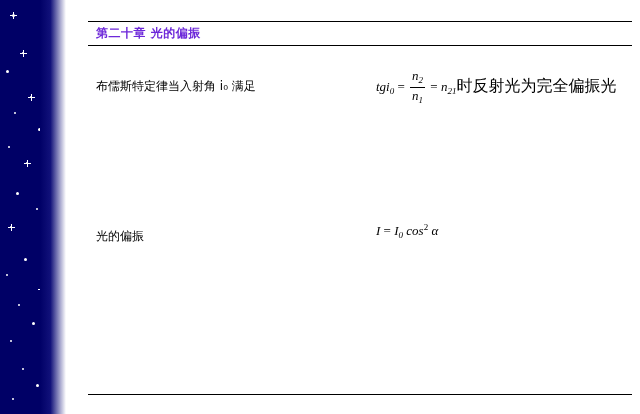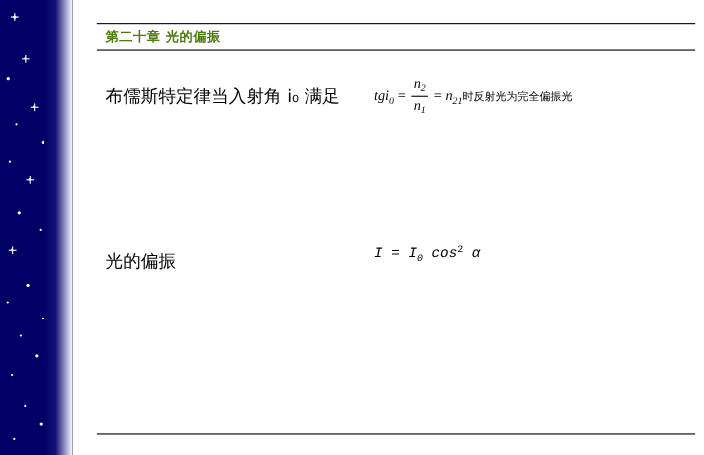--- a/index.html
+++ b/index.html
@@ -86,62 +86,63 @@
     height: 1px;
     background: #000000;
   }
   .slide-title {
     position: absolute;
     left: 96px;
     top: 25px;
     font-family: "DejaVu Sans", sans-serif;
     font-weight: bold;
     font-size: 12px;
-    color: #4d7c0f;
+    color: #6d28d9;
     letter-spacing: 0.5px;
     white-space: nowrap;
   }
 
   .bottom-rule {
     position: absolute;
     left: 88px;
     top: 394px;
     width: 544px;
     height: 1px;
     background: #000000;
   }
 
   
   .label {
     position: absolute;
     font-family: "DejaVu Sans", sans-serif;
-    font-size: 16px;
+    font-size: 12px;
     color: #000000;
     white-space: nowrap;
   }
   .mathline {
     position: absolute;
     font-family: "Liberation Serif", serif;
     font-size: 13px;
     color: #000000;
     white-space: nowrap;
+    margin-left: 36px;
   }
   .it { font-style: italic; }
   .sub {
     font-size: 9px;
     vertical-align: -0.35em;
     font-style: italic;
   }
   .supnum {
     font-size: 9px;
     vertical-align: 0.55em;
   }
   .cjk {
     font-family: Liberation Mono, monospace;
-    font-size: 10px;
+    font-size: 16px;
     font-style: normal;
   }
 
   
   .frac {
     display: inline-block;
     vertical-align: middle;
     text-align: left;
     line-height: 1.05;
     margin: 0 2px;
@@ -159,21 +160,21 @@
     display: block;
     height: 1px;
     background: #000000;
     margin: 1px 0;
   }
 
   .row1-label { left: 96px;  top: 78px; }
   .row1-math  { left: 340px; top: 70px; }
   .row2-math  { left: 340px; top: 136px; }
   .row3-label { left: 96px;  top: 228px; }
-  .row3-math  { left: 340px; top: 222px; font-family: Liberation Mono, monospace; }
+  .row3-math  { left: 340px; top: 222px; }
   .row4-math  { left: 340px; top: 266px; }
 </style>
 </head>
 <body>
 
 <div class="slide">
 
   <div class="starband">
     <span class="star cross big" style="left:12px; top:14px;"></span>
     <span class="star" style="left:40px; top:26px;"></span>

